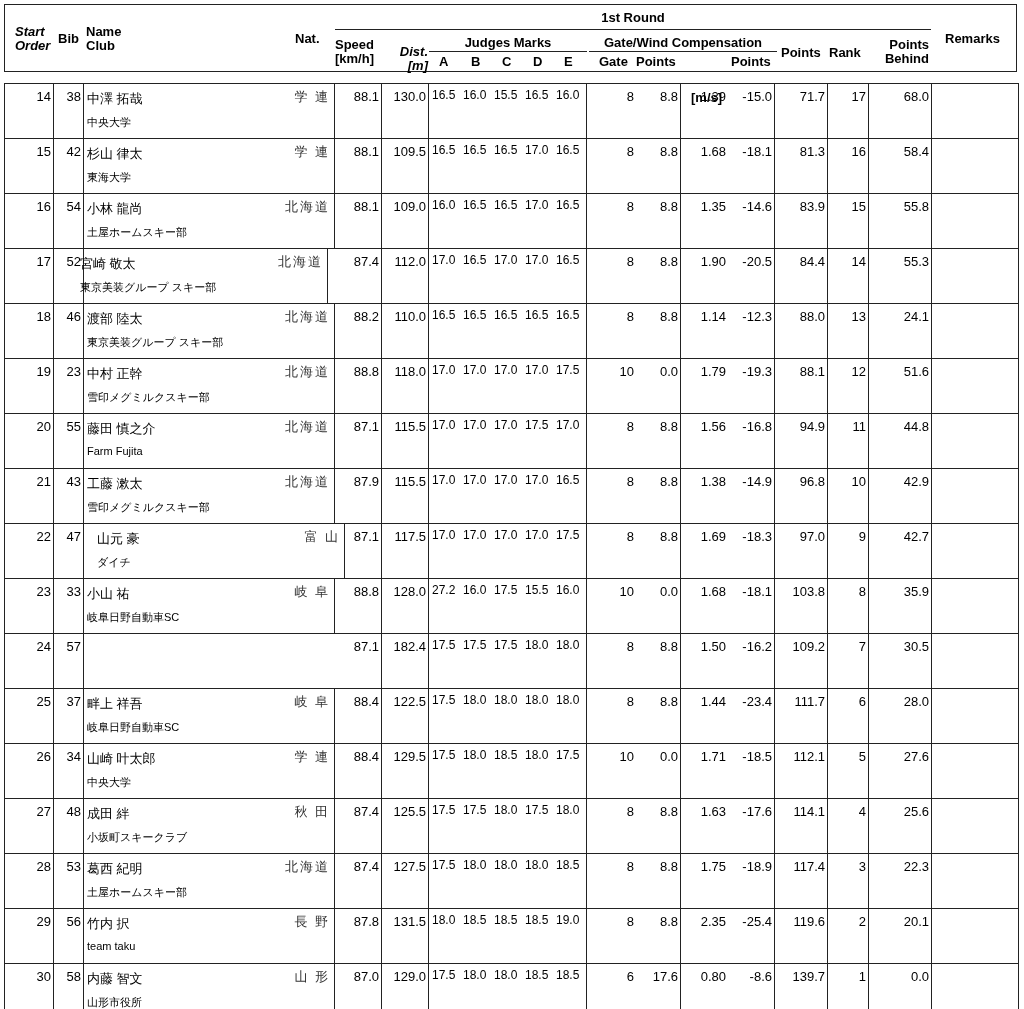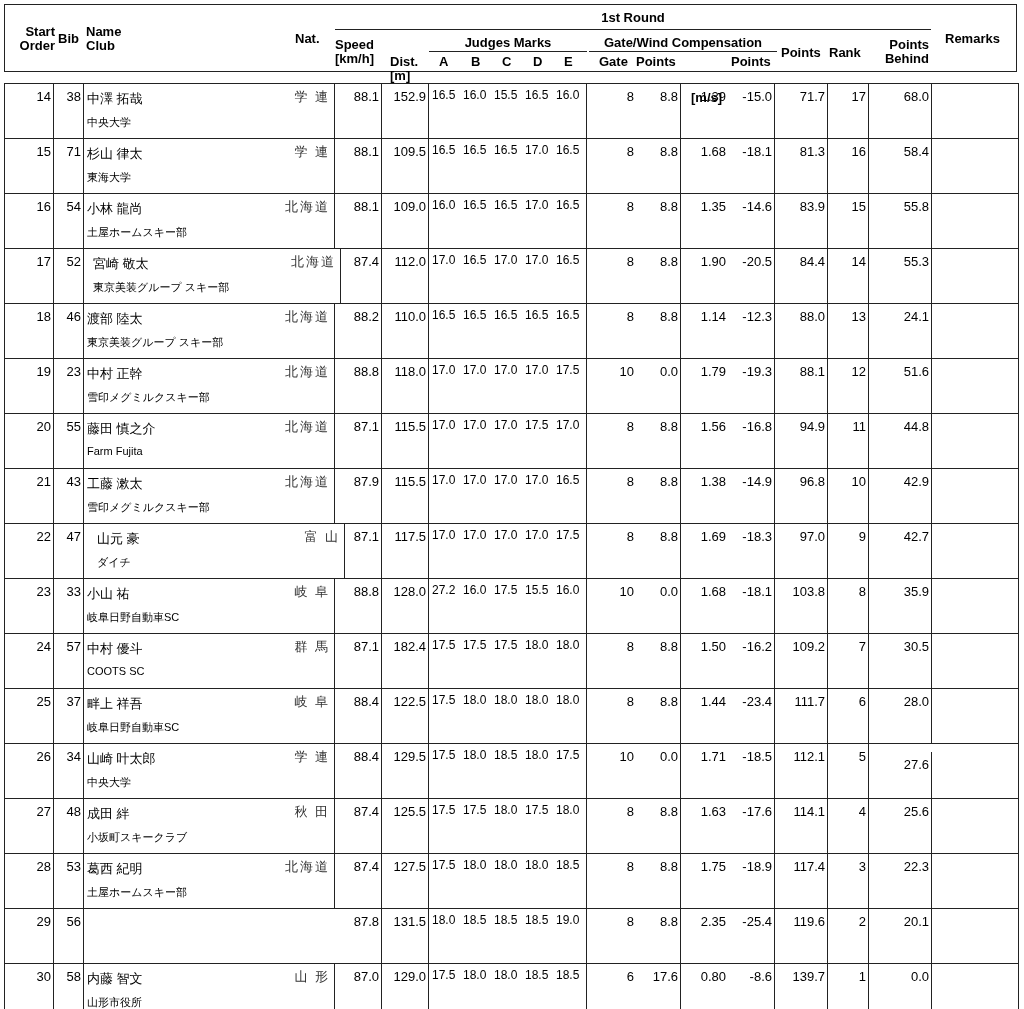--- a/index.html
+++ b/index.html
@@ -15,39 +15,39 @@
   .num{position:absolute;top:5px;right:2px;font-size:13px;}
   .name{position:absolute;left:3px;top:6px;font-size:13px;}
   .club{position:absolute;left:3px;top:31px;font-size:11px;}
   .nat{position:absolute;right:4px;top:4px;font-size:13px;color:#333;letter-spacing:2px;}
   .jm{position:absolute;top:4px;font-size:12px;}
 </style>
 </head>
 <body>
 
 <div class="hdr">
-  <div class="h" style="left:10px;top:20px;text-align:right;width:40px;">
+  <div class="h" style="left:10px;top:20px;text-align:left;width:40px;font-style:italic;">
     <div>Start</div>
     <div>Order</div>
   </div>
   <div class="h" style="left:53px;top:27px;">Bib</div>
   <div class="h" style="left:81px;top:20px;">
     <div>Name</div>
     <div>Club</div>
   </div>
   <div class="h" style="left:290px;top:27px;">Nat.</div>
 
   <div class="h" style="left:330px;width:596px;top:6px;text-align:center;">1st Round</div>
   <div class="hline" style="left:330px;width:596px;top:24px;"></div>
 
   <div class="h" style="left:330px;top:33px;">
     <div>Speed</div>
     <div>[km/h]</div>
   </div>
-  <div class="h" style="left:385px;top:50px;text-align:left;width:38px;">
+  <div class="h" style="left:385px;top:40px;text-align:right;width:38px;font-style:italic;">
     <div>Dist.</div>
     <div>[m]</div>
   </div>
 
   <div class="h" style="left:424px;width:158px;top:31px;text-align:center;">Judges Marks</div>
   <div class="hline" style="left:424px;width:158px;top:46px;"></div>
   <div class="h" style="left:434px;top:50px;">A</div>
   <div class="h" style="left:466px;top:50px;">B</div>
   <div class="h" style="left:497px;top:50px;">C</div>
   <div class="h" style="left:528px;top:50px;">D</div>
@@ -79,21 +79,21 @@
       </div>
     <div class="c vl" style="left:79px;width:251px;">
       <span class="name">中澤 拓哉</span>
       <span class="club">中央大学</span>
       <span class="nat">学 連</span>
     </div>
     <div class="c vl" style="left:330px;width:47px;">
         <span class="num">88.1</span>
       </div>
     <div class="c vl" style="left:377px;width:47px;">
-        <span class="num">152.9</span>
+        <span class="num">130.0</span>
       </div>
     <div class="c vl" style="left:424px;width:158px;">
       <span class="jm" style="left:3px">16.5</span>
       <span class="jm" style="left:34px">16.0</span>
       <span class="jm" style="left:65px">15.5</span>
       <span class="jm" style="left:96px">16.5</span>
       <span class="jm" style="left:127px">16.0</span>
     </div>
     <div class="c vl" style="left:582px;width:94px;">
       <span class="num" style="right:46px">8</span>
@@ -115,21 +115,21 @@
     <div class="c" style="left:927px;width:85px;">
         <span class="num"></span>
       </div>
   </div>
 
   <div class="row">
     <div class="c vl" style="left:0;width:49px;">
         <span class="num">15</span>
       </div>
     <div class="c vl" style="left:49px;width:30px;">
-        <span class="num">71</span>
+        <span class="num">42</span>
       </div>
     <div class="c vl" style="left:79px;width:251px;">
       <span class="name">杉山 律太</span>
       <span class="club">東海大学</span>
       <span class="nat">学 連</span>
     </div>
     <div class="c vl" style="left:330px;width:47px;">
         <span class="num">88.1</span>
       </div>
     <div class="c vl" style="left:377px;width:47px;">
@@ -211,21 +211,21 @@
       </div>
   </div>
 
   <div class="row">
     <div class="c vl" style="left:0;width:49px;">
         <span class="num">17</span>
       </div>
     <div class="c vl" style="left:49px;width:30px;">
         <span class="num">52</span>
       </div>
-    <div class="c vl" style="left:85px;width:251px;">
+    <div class="c vl" style="left:72px;width:251px;">
       <span class="name">宮崎 敬太</span>
       <span class="club">東京美装グループ スキー部</span>
       <span class="nat">北海道</span>
     </div>
     <div class="c vl" style="left:330px;width:47px;">
         <span class="num">87.4</span>
       </div>
     <div class="c vl" style="left:377px;width:47px;">
         <span class="num">112.0</span>
       </div>
@@ -540,25 +540,20 @@
       </div>
   </div>
 
   <div class="row">
     <div class="c vl" style="left:0;width:49px;">
         <span class="num">24</span>
       </div>
     <div class="c vl" style="left:49px;width:30px;">
         <span class="num">57</span>
       </div>
-    <div class="c vl" style="left:79px;width:251px;">
-      <span class="name">中村 優斗</span>
-      <span class="club">COOTS SC</span>
-      <span class="nat">群 馬</span>
-    </div>
     <div class="c vl" style="left:330px;width:47px;">
         <span class="num">87.1</span>
       </div>
     <div class="c vl" style="left:377px;width:47px;">
         <span class="num">182.4</span>
       </div>
     <div class="c vl" style="left:424px;width:158px;">
       <span class="jm" style="left:3px">17.5</span>
       <span class="jm" style="left:34px">17.5</span>
       <span class="jm" style="left:65px">17.5</span>
@@ -666,21 +661,21 @@
     <div class="c vl" style="left:676px;width:94px;">
       <span class="num" style="right:48px">1.71</span>
       <span class="num">-18.5</span>
     </div>
     <div class="c vl" style="left:770px;width:53px;">
         <span class="num">112.1</span>
       </div>
     <div class="c vl" style="left:823px;width:41px;">
         <span class="num">5</span>
       </div>
-    <div class="c vl" style="left:864px;width:63px;margin-top:8px;">
+    <div class="c vl" style="left:864px;width:63px;">
         <span class="num">27.6</span>
       </div>
     <div class="c" style="left:927px;width:85px;">
         <span class="num"></span>
       </div>
   </div>
 
   <div class="row">
     <div class="c vl" style="left:0;width:49px;">
         <span class="num">27</span>
@@ -775,20 +770,25 @@
       </div>
   </div>
 
   <div class="row">
     <div class="c vl" style="left:0;width:49px;">
         <span class="num">29</span>
       </div>
     <div class="c vl" style="left:49px;width:30px;">
         <span class="num">56</span>
       </div>
+    <div class="c vl" style="left:79px;width:251px;">
+      <span class="name">竹内 択</span>
+      <span class="club">team taku</span>
+      <span class="nat">長 野</span>
+    </div>
     <div class="c vl" style="left:330px;width:47px;">
         <span class="num">87.8</span>
       </div>
     <div class="c vl" style="left:377px;width:47px;">
         <span class="num">131.5</span>
       </div>
     <div class="c vl" style="left:424px;width:158px;">
       <span class="jm" style="left:3px">18.0</span>
       <span class="jm" style="left:34px">18.5</span>
       <span class="jm" style="left:65px">18.5</span>

